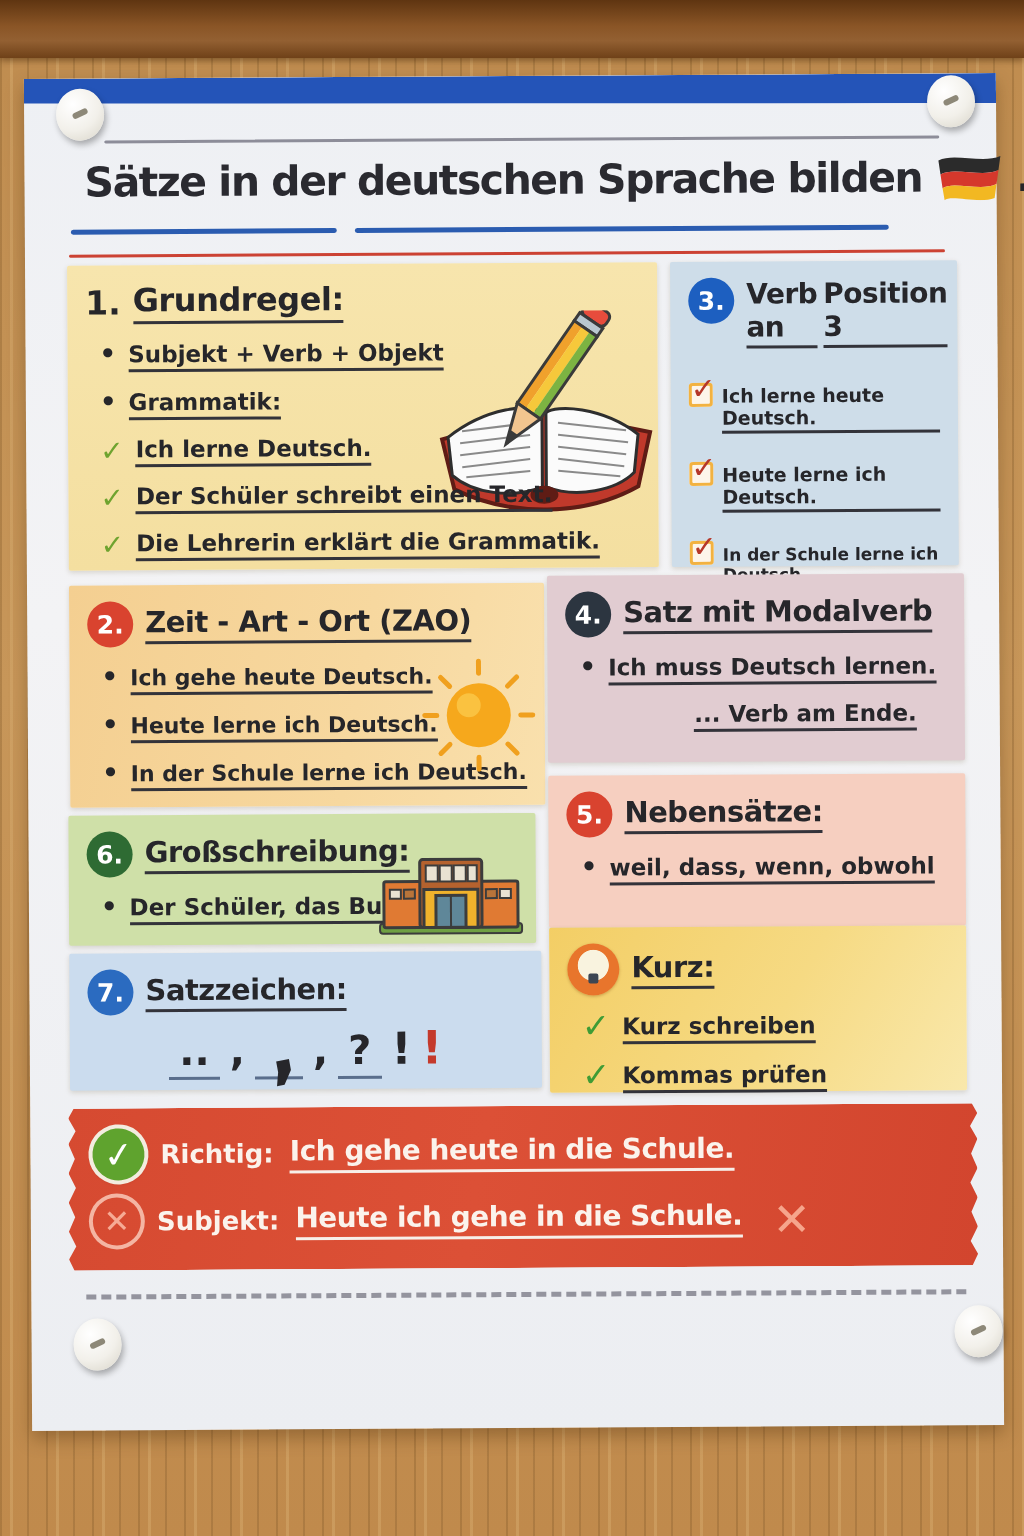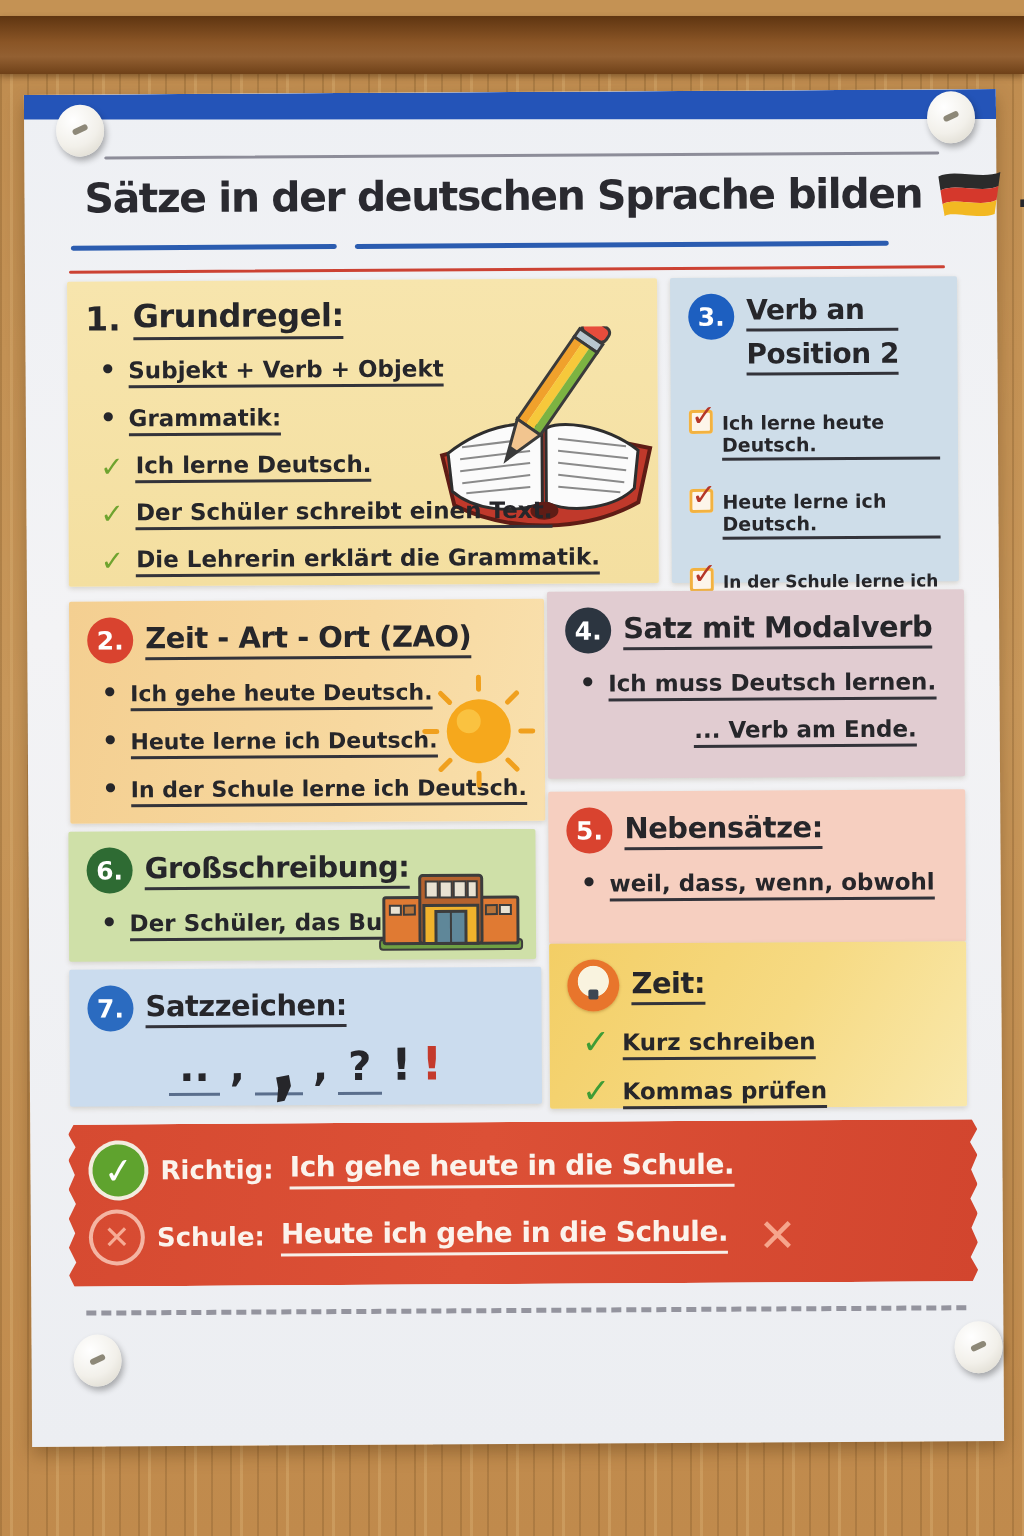--- a/index.html
+++ b/index.html
@@ -9,21 +9,20 @@
     background:#c49254;
   }
   
   .wall{position:absolute;inset:0;
     background:
       repeating-linear-gradient(90deg,
         rgba(124,85,38,.30) 0 2px, rgba(0,0,0,0) 2px 10px,
         rgba(216,174,113,.45) 10px 13px, rgba(0,0,0,0) 13px 27px,
         rgba(103,69,30,.22) 27px 29px, rgba(0,0,0,0) 29px 46px),
       linear-gradient(180deg,#bf8c4f 0%,#c79659 45%,#c08a4c 100%);
-    margin-top: 16px;
   }
   .wall-rail{position:absolute;left:0;top:0;width:1024px;height:58px;
     background:linear-gradient(180deg,#5f3511 0%,#8a5526 45%,#936032 70%,#6f4118 100%);
     box-shadow:0 3px 6px rgba(60,30,5,.45);}
   
   .poster{position:absolute;left:28px;top:76px;width:972px;height:1352px;
     background:linear-gradient(180deg,#eef0f4 0%,#f3f3f5 40%,#eceef2 100%);
     box-shadow:0 8px 18px rgba(70,40,10,.35);
     transform:rotate(-.35deg);}
   .topbar{position:absolute;left:0;top:0;width:100%;height:30px;background:#2454b8;
@@ -65,21 +64,21 @@
   .box1 .box-title{margin-bottom:4px;}
   .numplain{font-size:33px;font-weight:700;}
   .box1 .t{font-size:32px;}
   .box1 .content{position:relative;z-index:1;}
   .book{position:absolute;right:-6px;top:48px;z-index:0;}
   
   .box3{left:645px;top:187px;width:287px;height:305px;background:#cedde9;}
   .box3 .line{font-size:19px;margin:16px 0 0 0;gap:9px;}
   .box3 .t{font-size:28px;}
   .vtitle{display:flex;gap:12px;}
-  .vtitle .tl{display:flex;flex-direction:column;gap:6px;}
+  .vtitle .tl{display:flex;flex-direction:row;gap:6px;}
   .checkbox{flex:0 0 auto;position:relative;width:24px;height:24px;border-radius:4px;
     background:#f2b241;box-shadow:inset 0 0 0 3px #f2b241, inset 0 0 0 20px #fdf5ea;transform:translateY(4px);}
   .checkbox .cb{position:absolute;left:2px;top:-12px;color:#b5372a;font-size:30px;font-weight:700;}
   
   .box2{left:42px;top:507px;width:475px;height:222px;background:linear-gradient(100deg,#f4cf91 0%,#f7d89f 60%,#f9e0ad 100%);}
   .sun{position:absolute;right:6px;top:72px;}
   .box2 .line{font-size:22px;}
   
   .box4{left:520px;top:500px;width:417px;height:187px;background:#e1ccd1;}
   .box4 .note{margin:16px 30px 0 0;text-align:right;font-size:23px;font-weight:700;}
@@ -214,21 +213,21 @@
           <span class="u">Die Lehrerin erklärt die Grammatik.</span>
         </div>
       </div>
     </section>
 
     <section class="box box3">
       <div class="vtitle">
         <span class="numcircle" style="background:#1d5fc0">3.</span>
         <span class="tl">
           <span class="t u">Verb an</span>
-          <span class="t u">Position 2</span>
+          <span class="t u">Position 3</span>
         </span>
       </div>
       <div class="line" style="margin-top:30px">
         <span class="checkbox">
             <span class="cb">✓</span>
           </span>
         <span class="u">Ich lerne heute Deutsch.</span>
       </div>
       <div class="line" style="margin-top:24px">
         <span class="checkbox">
@@ -340,41 +339,41 @@
         <span>,</span>
         <span class="pu">?</span>
         <span class="bang">!</span>
         <span class="bang-red">!</span>
       </div>
     </section>
 
     <section class="box tipps">
       <div class="box-title">
         <span class="bulb"></span>
-        <span class="t u">Zeit:</span>
+        <span class="t u">Kurz:</span>
       </div>
       <div class="line">
         <span class="check-green">✓</span>
         <span class="u">Kurz schreiben</span>
       </div>
       <div class="line">
         <span class="check-green">✓</span>
         <span class="u">Kommas prüfen</span>
       </div>
     </section>
 
     <section class="banner">
       <div class="brow">
         <span class="icn-ok">✓</span>
         <span class="blabel">Richtig:</span>
         <span class="btext uw">Ich gehe heute in die Schule.</span>
       </div>
       <div class="brow">
         <span class="icn-no">✕</span>
-        <span class="blabel">Schule:</span>
+        <span class="blabel">Subjekt:</span>
         <span class="btext uw">Heute ich gehe in die Schule.</span>
         <span class="xmark">✕</span>
       </div>
     </section>
 
     <div class="dashed"></div>
   </div>
 </div>
 
 </body></html>

